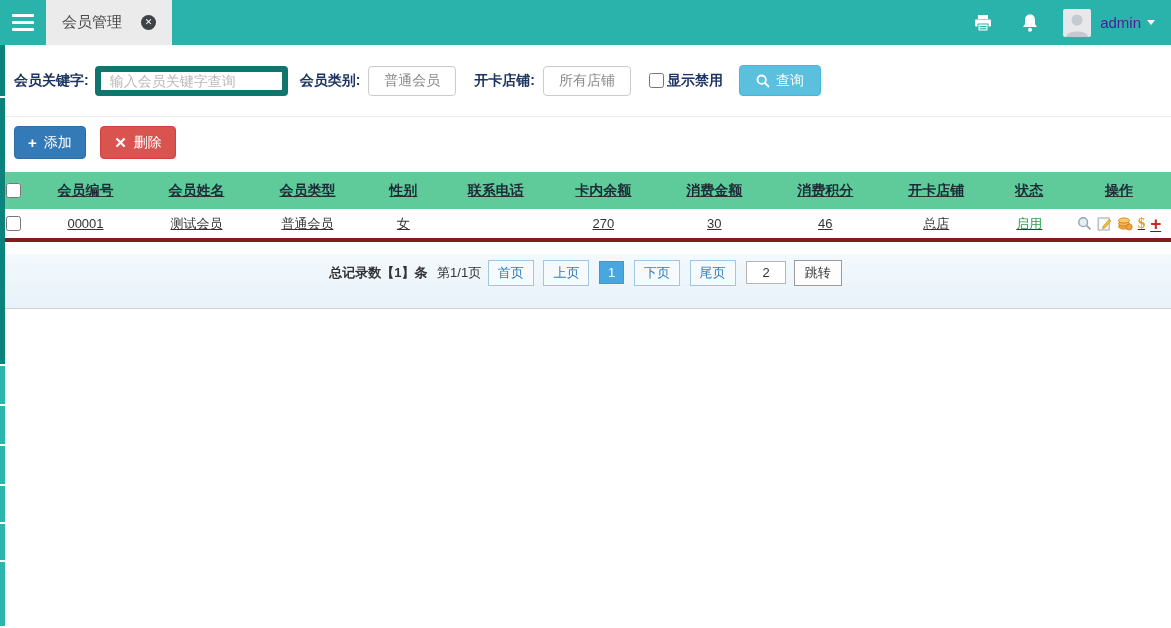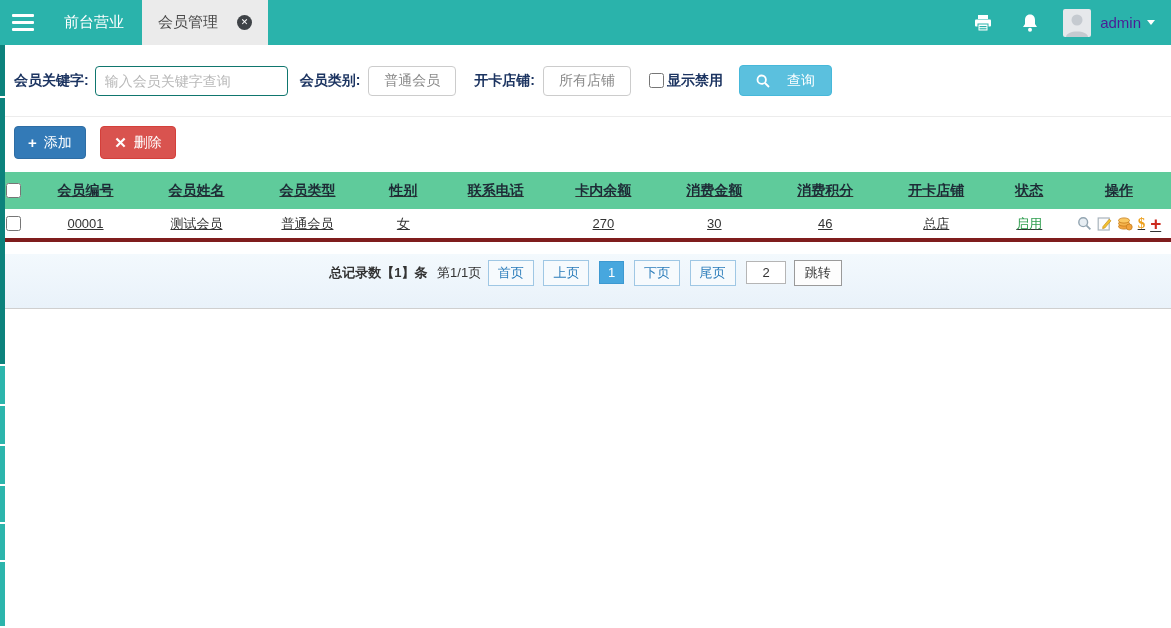--- a/index.html
+++ b/index.html
@@ -22,25 +22,25 @@
   .username { color:#4c1d95; font-size:15px; margin:0 6px 0 9px; }
   .caret { width:0; height:0; border-left:4px solid transparent; border-right:4px solid transparent; border-top:5px solid #fff; }
   
   .left-strip { position:absolute; left:0; top:45px; width:5px; bottom:0; z-index:4; }
   .strip-seg { width:5px; margin-bottom:2px; }
   .strip-dark { background:#0c827c; }
   .strip-light { background:#2cb5ac; }
   
   .filter-bar { display:flex; align-items:center; padding:20px 14px 20px 14px; border-bottom:1px solid #ececec; }
   .f-label { font-size:14px; font-weight:bold; color:#1c3461; white-space:nowrap; }
-  .f-input { width:193px; height:30px; border:1px solid #0f766e; border-radius:4px; padding:0 9px; font-size:14px; color:#555; margin:0 12px 0 6px; outline:none; }
+  .f-input { width:193px; height:30px; border:6px solid #0f766e; border-radius:4px; padding:0 9px; font-size:14px; color:#555; margin:0 12px 0 6px; outline:none; }
   .f-input::placeholder { color:#b8b8b8; }
   .f-select { height:30px; background:#fff; border:1px solid #ccc; border-radius:4px; color:#8a8a8a; font-size:14px; padding:0 15px; margin:0 18px 0 8px; cursor:pointer; }
   .f-check { width:15px; height:15px; margin:0 3px 0 0; vertical-align:-2px; cursor:pointer; }
-  .btn-search { display:inline-flex; align-items:center; gap:17px; background:#5bc0de; border:1px solid #46b8da; border-radius:4px; color:#fff; font-size:14px; padding:0 16px; height:31px; margin-left:16px; cursor:pointer; }
+  .btn-search { display:inline-flex; align-items:center; gap:6px; background:#5bc0de; border:1px solid #46b8da; border-radius:4px; color:#fff; font-size:14px; padding:0 16px; height:31px; margin-left:16px; cursor:pointer; }
   
   .toolbar { padding:9px 14px 13px 14px; }
   .btn { display:inline-flex; align-items:center; gap:7px; border-radius:4px; color:#fff; font-size:14px; height:33px; padding:0 13px; cursor:pointer; border:1px solid transparent; }
   .btn-add { background:#337ab7; border-color:#2e6da4; }
   .btn-del { background:#d9534f; border-color:#d43f3a; margin-left:10px; }
   .btn .glyph { font-weight:bold; font-size:15px; line-height:1; }
   
   table { width:100%; border-collapse:collapse; font-size:14px; table-layout:fixed;text-decoration:underline; }
   thead th { background:#5fcb9b; color:#1d2b36; font-weight:bold; height:37px; text-align:center; font-size:14px; }
   tbody td { height:31px; text-align:center; color:#333; border-bottom:4px solid #7f1d1d; font-size:13px; background:#fff; }
@@ -60,23 +60,20 @@
 </style>
 </head>
 <body>
 
 <div class="topbar">
   <div class="hamburger">
       <i></i>
       <i></i>
       <i></i>
     </div>
-  <div class="tab">
-    <span>前台营业</span>
-  </div>
   <div class="tab active">
     <span>会员管理</span>
     <span class="tab-close">✕</span>
   </div>
   <div class="topbar-spacer"></div>
   <div class="top-icon">
     <svg width="20" height="20" viewBox="0 0 20 20">
       <rect x="5" y="2" width="10" height="4" fill="#fff"></rect>
       <rect x="2" y="6.5" width="16" height="7" rx="1" fill="#fff"></rect>
       <rect x="5" y="11" width="10" height="7" fill="#fff" stroke="#2ab3ab"></rect>

